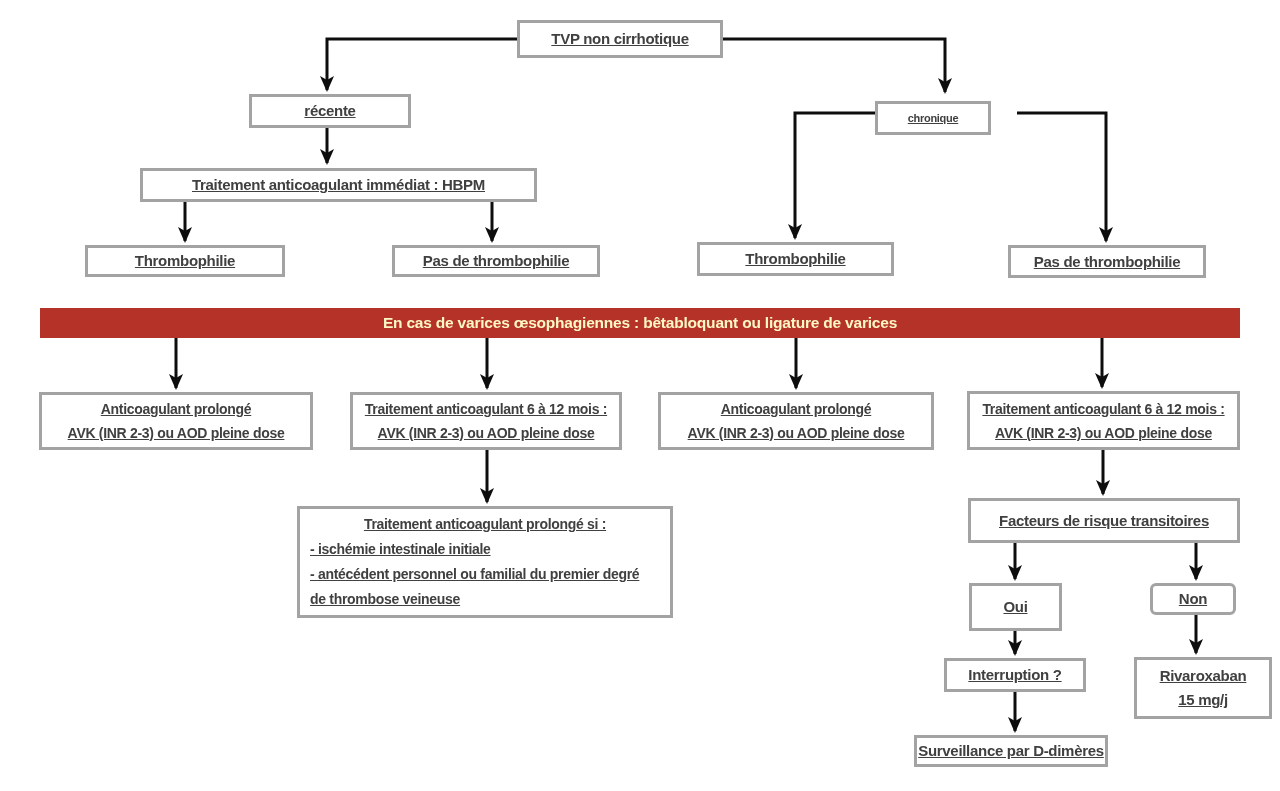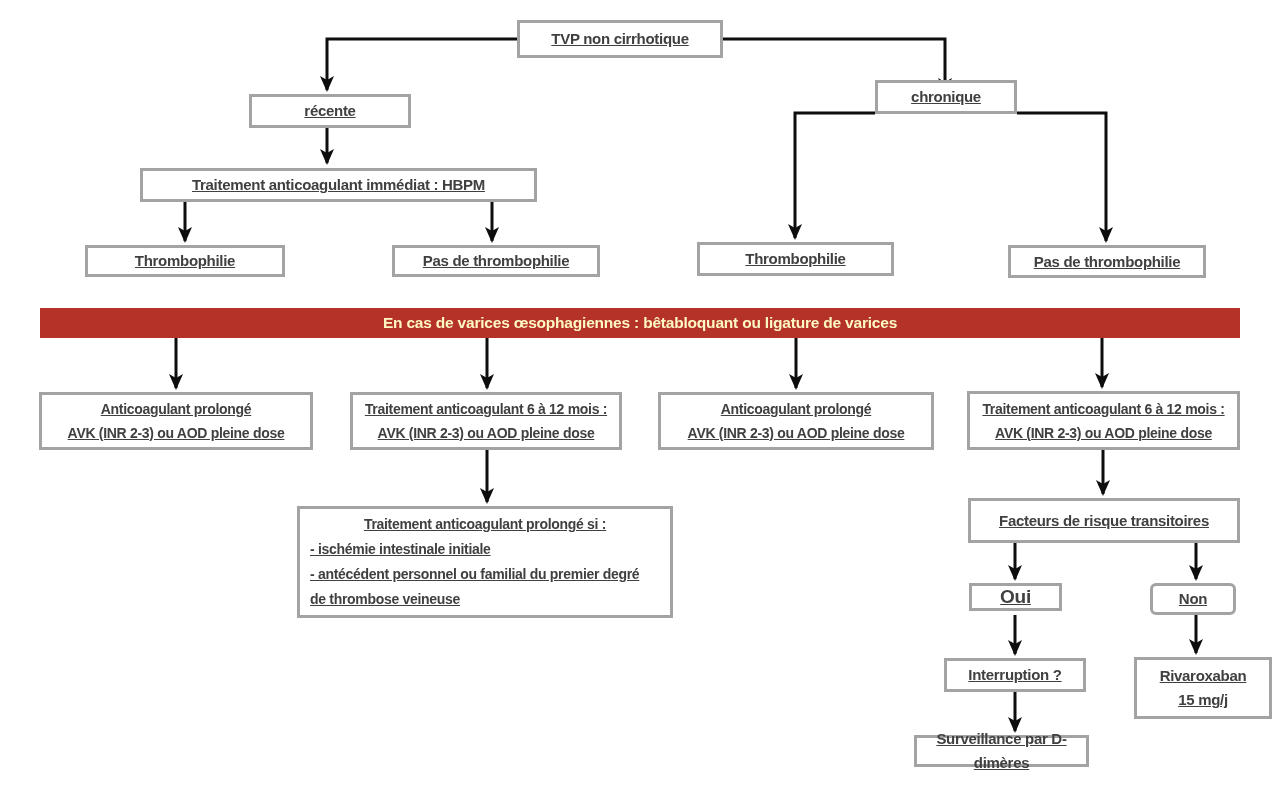--- a/index.html
+++ b/index.html
@@ -55,21 +55,21 @@
       <polyline points="1015,615 1015,654" marker-end="url(#ah)"></polyline>
       <polyline points="1196,615 1196,653" marker-end="url(#ah)"></polyline>
       <polyline points="1015,692 1015,731" marker-end="url(#ah)"></polyline>
     </g>
   </svg>
 
   <div class="node" style="left:517px;top:20px;width:206px;height:38px;font-size:15px;">TVP non cirrhotique</div>
 
   <div class="node" style="left:249px;top:94px;width:162px;height:34px;font-size:15px;">récente</div>
 
-  <div class="node" style="left:875px;top:80px;width:142px;height:34px;font-size:15px;">chronique</div>
+  <div class="node" style="left:875px;top:101px;width:116px;height:34px;font-size:11px;">chronique</div>
 
   <div class="node" style="left:140px;top:168px;width:397px;height:34px;font-size:15px;">Traitement anticoagulant immédiat : HBPM</div>
 
   <div class="node" style="left:85px;top:245px;width:200px;height:32px;font-size:15px;">Thrombophilie</div>
 
   <div class="node" style="left:392px;top:245px;width:208px;height:32px;font-size:15px;">Pas de thrombophilie</div>
 
   <div class="node" style="left:697px;top:242px;width:197px;height:34px;font-size:15px;">Thrombophilie</div>
 
   <div class="node" style="left:1008px;top:245px;width:198px;height:33px;font-size:15px;">Pas de thrombophilie</div>
@@ -90,24 +90,24 @@
 
   <div class="node bigbox" style="left:297px;top:506px;width:376px;height:112px;line-height:25px;">
     <div class="title">Traitement anticoagulant prolongé si :</div>
     <div class="items">- ischémie intestinale initiale
 - antécédent personnel ou familial du premier degré
 de thrombose veineuse</div>
   </div>
 
   <div class="node" style="left:968px;top:498px;width:272px;height:45px;font-size:15px;">Facteurs de risque transitoires</div>
 
-  <div class="node" style="left:969px;top:583px;width:93px;height:28px;font-size:19px;">Oui</div>
+  <div class="node" style="left:969px;top:583px;width:93px;height:48px;font-size:15px;">Oui</div>
 
   <div class="node" style="left:1150px;top:583px;width:86px;height:32px;font-size:15px;border-radius:6px;">Non</div>
 
   <div class="node" style="left:944px;top:658px;width:142px;height:34px;font-size:15px;">Interruption ?</div>
 
   <div class="node" style="left:1134px;top:657px;width:138px;height:62px;font-size:15px;">Rivaroxaban
 15 mg/j</div>
 
-  <div class="node" style="left:914px;top:735px;width:175px;height:32px;font-size:15px;">Surveillance par D-dimères</div>
+  <div class="node" style="left:914px;top:735px;width:194px;height:32px;font-size:15px;">Surveillance par D-dimères</div>
 
 </div>
 
 </body></html>

